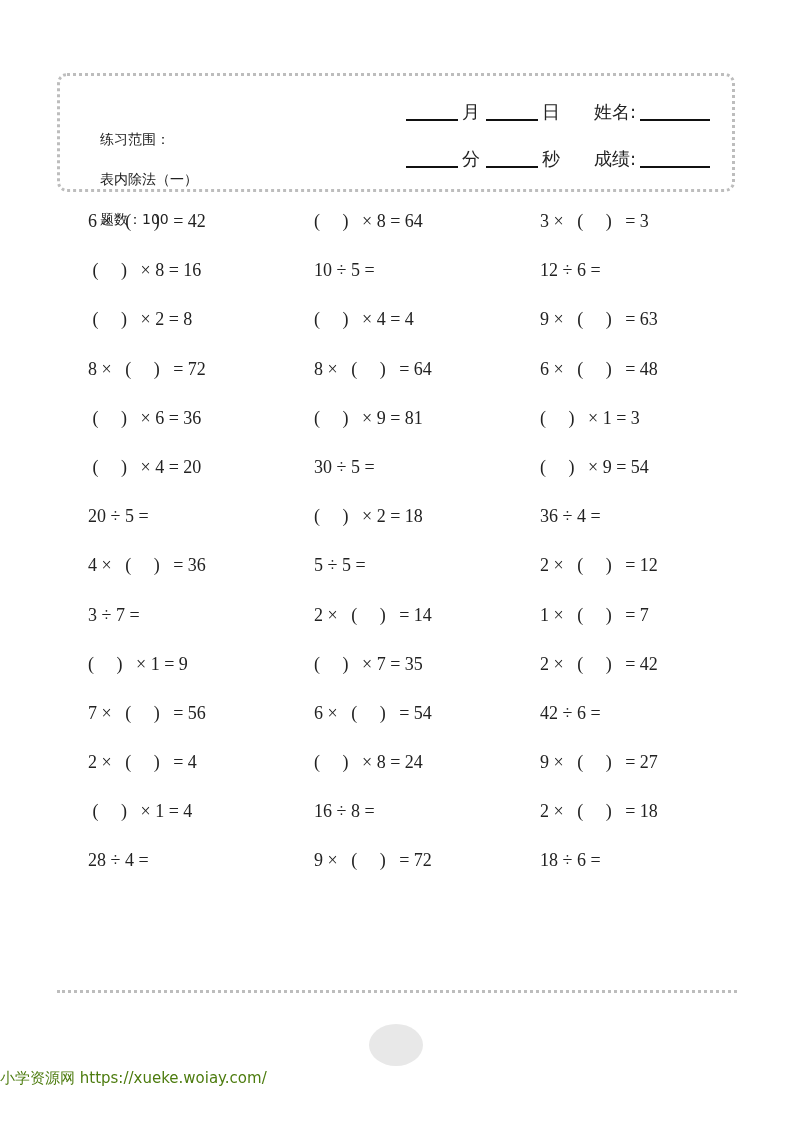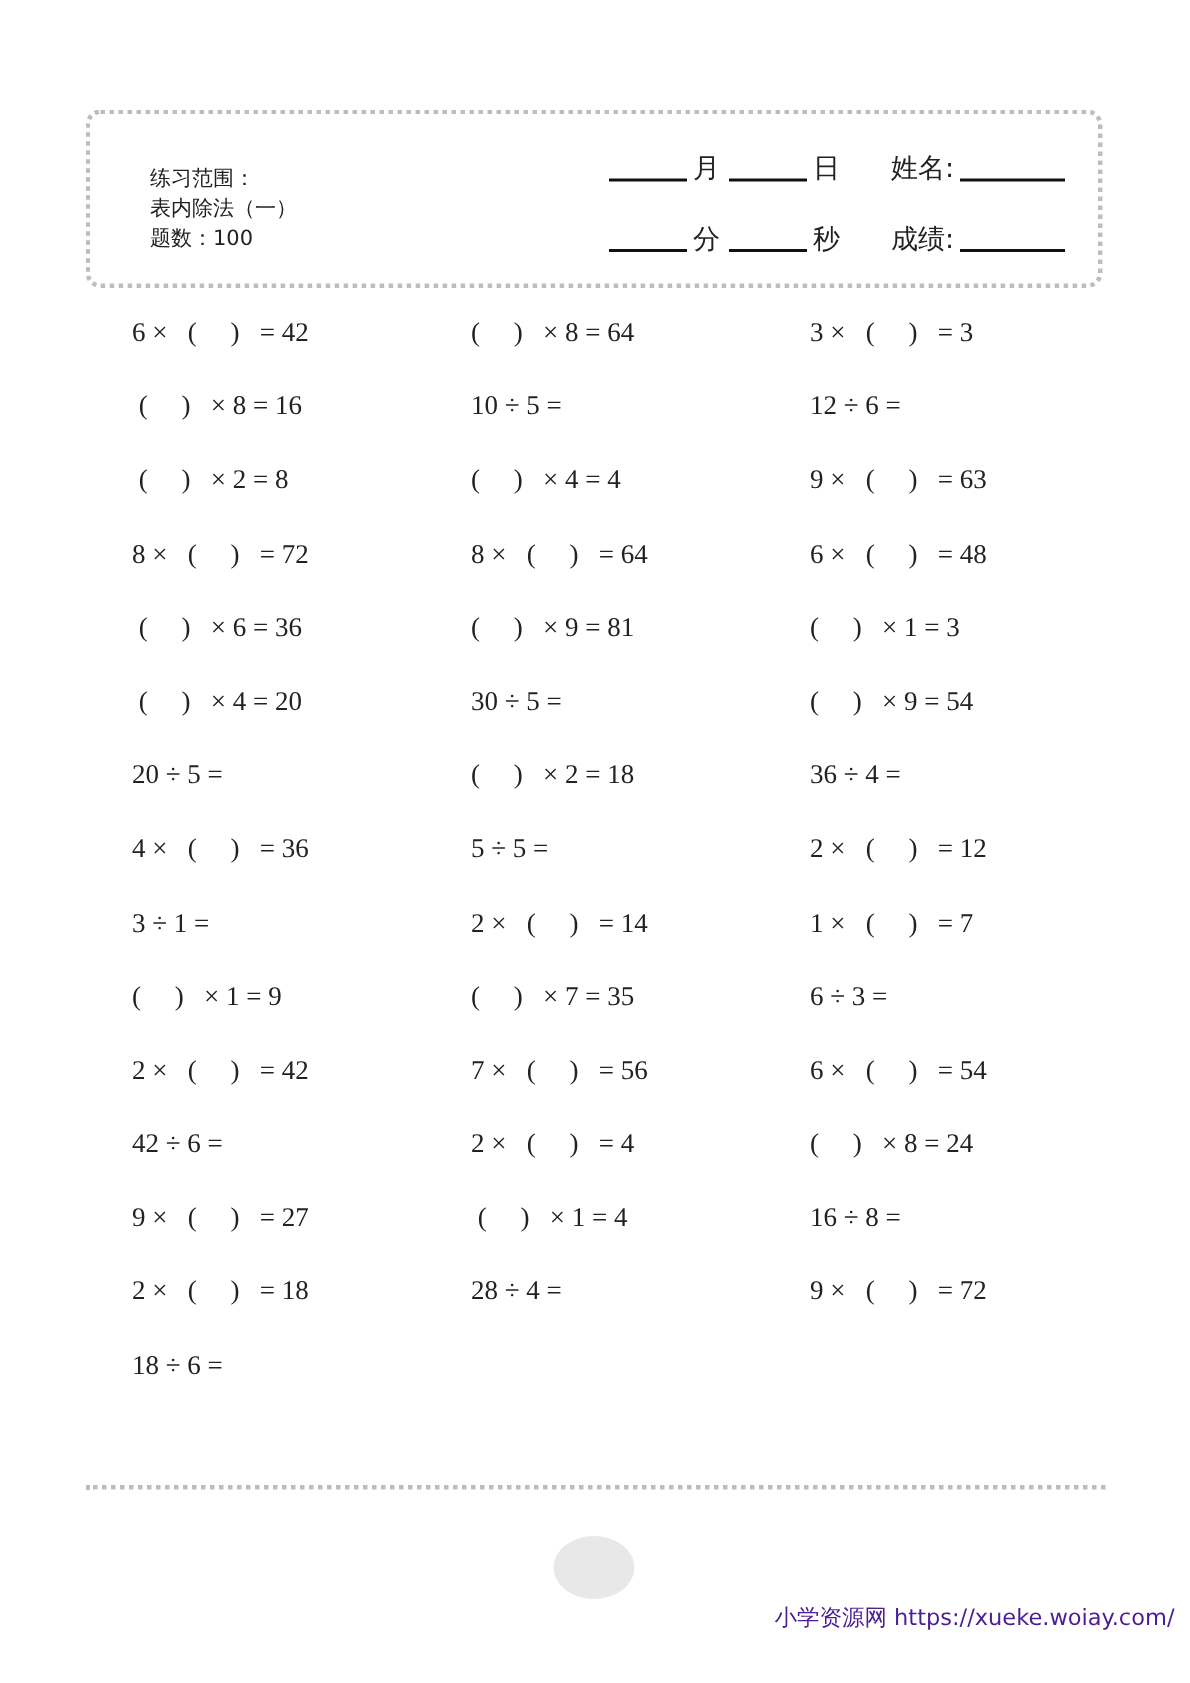--- a/index.html
+++ b/index.html
@@ -8,21 +8,21 @@
       font-family: "Liberation Serif", "DejaVu Serif", serif; color: #222;
     }
     .header-box {
       position: absolute; left: 57px; top: 73px; width: 678px; height: 119px;
       border: 3px dotted #bdbdbd; border-radius: 10px; box-sizing: border-box;
     }
     .info-block {
       position: absolute; left: 40px; top: 33px;
       font-family: "DejaVu Sans", sans-serif; font-size: 14px; line-height: 20px; color: #222;
     }
-    .info-block div { white-space: nowrap; }
+    .info-block div { white-space: nowrap; margin-top: 20px; }
     .fill-row {
       position: absolute; left: 346px; display: flex; align-items: flex-end;
       font-family: "DejaVu Sans", sans-serif; font-size: 18px; color: #222;
     }
     .fill-row.r1 { top: 24px; }
     .fill-row.r2 { top: 71px; }
     .blank { display: inline-block; border-bottom: 2px solid #111; height: 18px; margin-bottom: 3px; }
     .blank.short { width: 52px; }
     .blank.long { width: 70px; }
     .unit { margin: 0 6px 0 4px; }
@@ -39,22 +39,22 @@
 
     .bottom-rule {
       position: absolute; left: 57px; top: 990px; width: 680px; height: 0;
       border-top: 3px dotted #bdbdbd;
     }
     .page-badge {
       position: absolute; left: 369px; top: 1024px; width: 54px; height: 42px;
       background: #e8e8e8; border-radius: 50%;
     }
     .footer {
-      position: absolute; left: 0; width: 783px; top: 1069px; text-align: right;
-      font-family: "DejaVu Sans", sans-serif; font-size: 15px; color: #4c1d95;
+      position: absolute; left: 0; width: 783px; top: 1069px; text-align: left;
+      font-family: "DejaVu Sans", sans-serif; font-size: 15px; color: #4d7c0f;
     }
   </style>
 </head>
 <body>
 
 <div class="header-box">
   <div class="info-block">
     <div>练习范围：</div>
     <div>表内除法（一）</div>
     <div>题数：100</div>
@@ -97,26 +97,25 @@
   <div class="problem">(     )   × 1 = 3</div>
   <div class="problem"> (     )   × 4 = 20</div>
   <div class="problem">30 ÷ 5 =</div>
   <div class="problem">(     )   × 9 = 54</div>
   <div class="problem">20 ÷ 5 =</div>
   <div class="problem">(     )   × 2 = 18</div>
   <div class="problem">36 ÷ 4 =</div>
   <div class="problem">4 ×   (     )   = 36</div>
   <div class="problem">5 ÷ 5 =</div>
   <div class="problem">2 ×   (     )   = 12</div>
-  <div class="problem">3 ÷ 1 =</div>
+  <div class="problem">3 ÷ 7 =</div>
   <div class="problem">2 ×   (     )   = 14</div>
   <div class="problem">1 ×   (     )   = 7</div>
   <div class="problem">(     )   × 1 = 9</div>
   <div class="problem">(     )   × 7 = 35</div>
-  <div class="problem">6 ÷ 3 =</div>
   <div class="problem">2 ×   (     )   = 42</div>
   <div class="problem">7 ×   (     )   = 56</div>
   <div class="problem">6 ×   (     )   = 54</div>
   <div class="problem">42 ÷ 6 =</div>
   <div class="problem">2 ×   (     )   = 4</div>
   <div class="problem">(     )   × 8 = 24</div>
   <div class="problem">9 ×   (     )   = 27</div>
   <div class="problem"> (     )   × 1 = 4</div>
   <div class="problem">16 ÷ 8 =</div>
   <div class="problem">2 ×   (     )   = 18</div>

